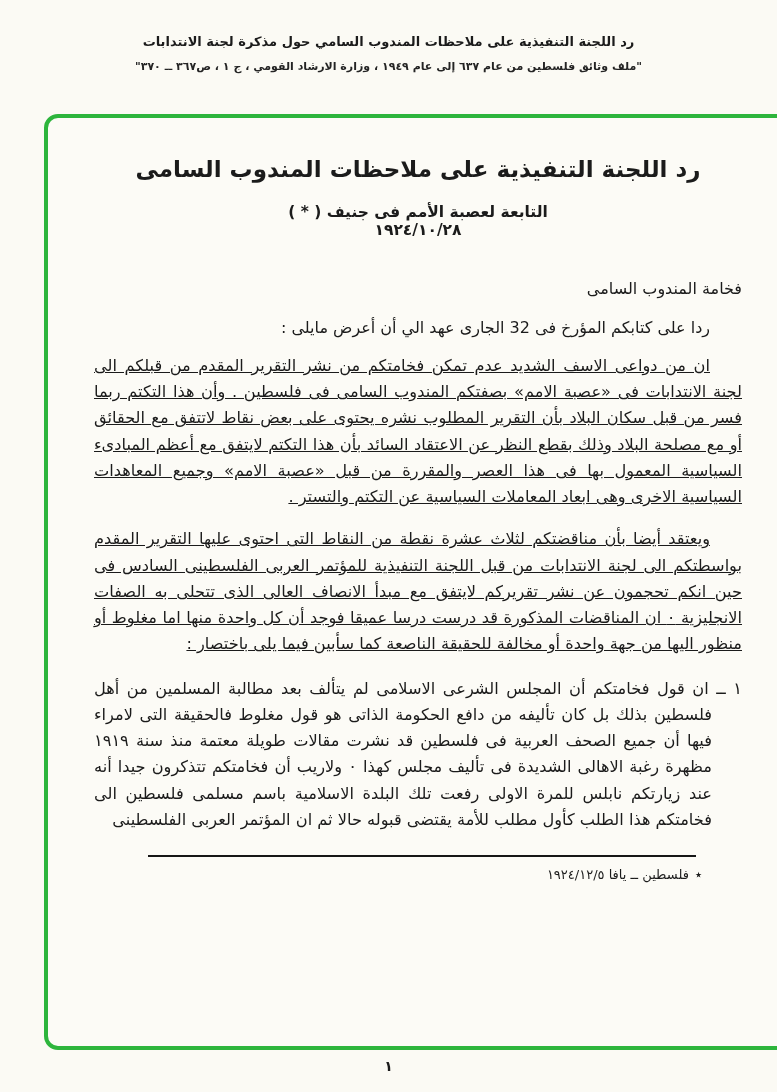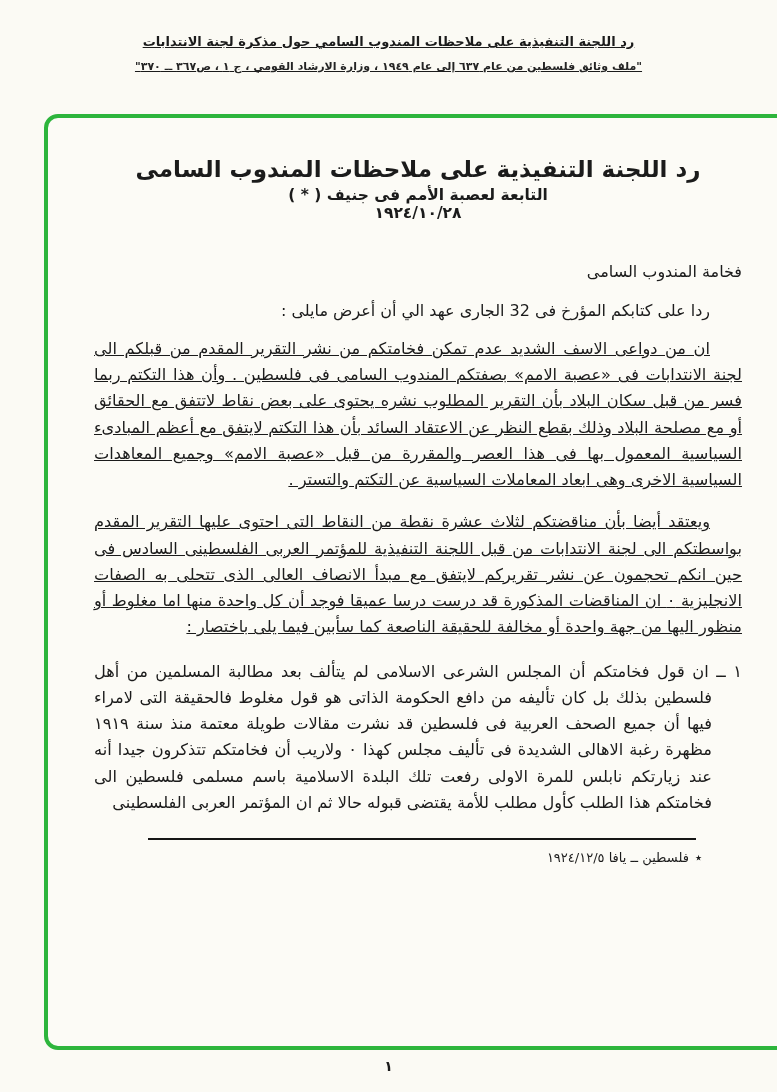--- a/index.html
+++ b/index.html
@@ -6,37 +6,37 @@
   * { margin:0; padding:0; box-sizing:border-box; }
   html,body { width:777px; height:1092px; }
   body {
     position:relative;
     background:var(--paper);
     color:var(--ink);
     font-family:"DejaVu Sans", sans-serif;
     direction:rtl;
     overflow:hidden;
   }
-  .top-header { text-align:center; padding-top:34px;text-decoration:underline; }
+  .top-header { text-align:center; padding-top:34px; }
   .top-header .line1 { font-size:13px; font-weight:bold; letter-spacing:0.2px; }
   .top-header .line2 { font-size:11px; font-weight:bold; margin-top:11px; color:#242424; }
 
   .doc-frame {
     position:absolute; left:44px; top:114px;
     width:748px; height:936px;
     border:4px solid var(--green);
     border-radius:14px;
     background:#fcfbf6;
     overflow:hidden;
   }
   .doc-inner { padding:26px 46px 0 46px; }
 
   .doc-title { text-align:center; font-size:23px; font-weight:bold; margin-top:12px; }
   .doc-sub   { text-align:center; font-size:15.5px; font-weight:bold; margin-top:20px; }
-  .doc-sub2  { text-align:center; font-size:15.5px; font-weight:bold; margin-top:4px; }
+  .doc-sub2  { text-align:center; font-size:15.5px; font-weight:bold; margin-top:21px; }
   .doc-date  { text-align:center; font-size:15.5px; font-weight:bold; }
 
   .salutation { font-size:16px; margin-top:40px; }
   .opening    { font-size:16px; margin-top:20px; text-indent:32px; }
 
   p.body {
     font-size:16.2px; line-height:1.62;
     text-align:justify; margin-top:16px; text-indent:32px;text-decoration:underline;
   }
   p.item {

